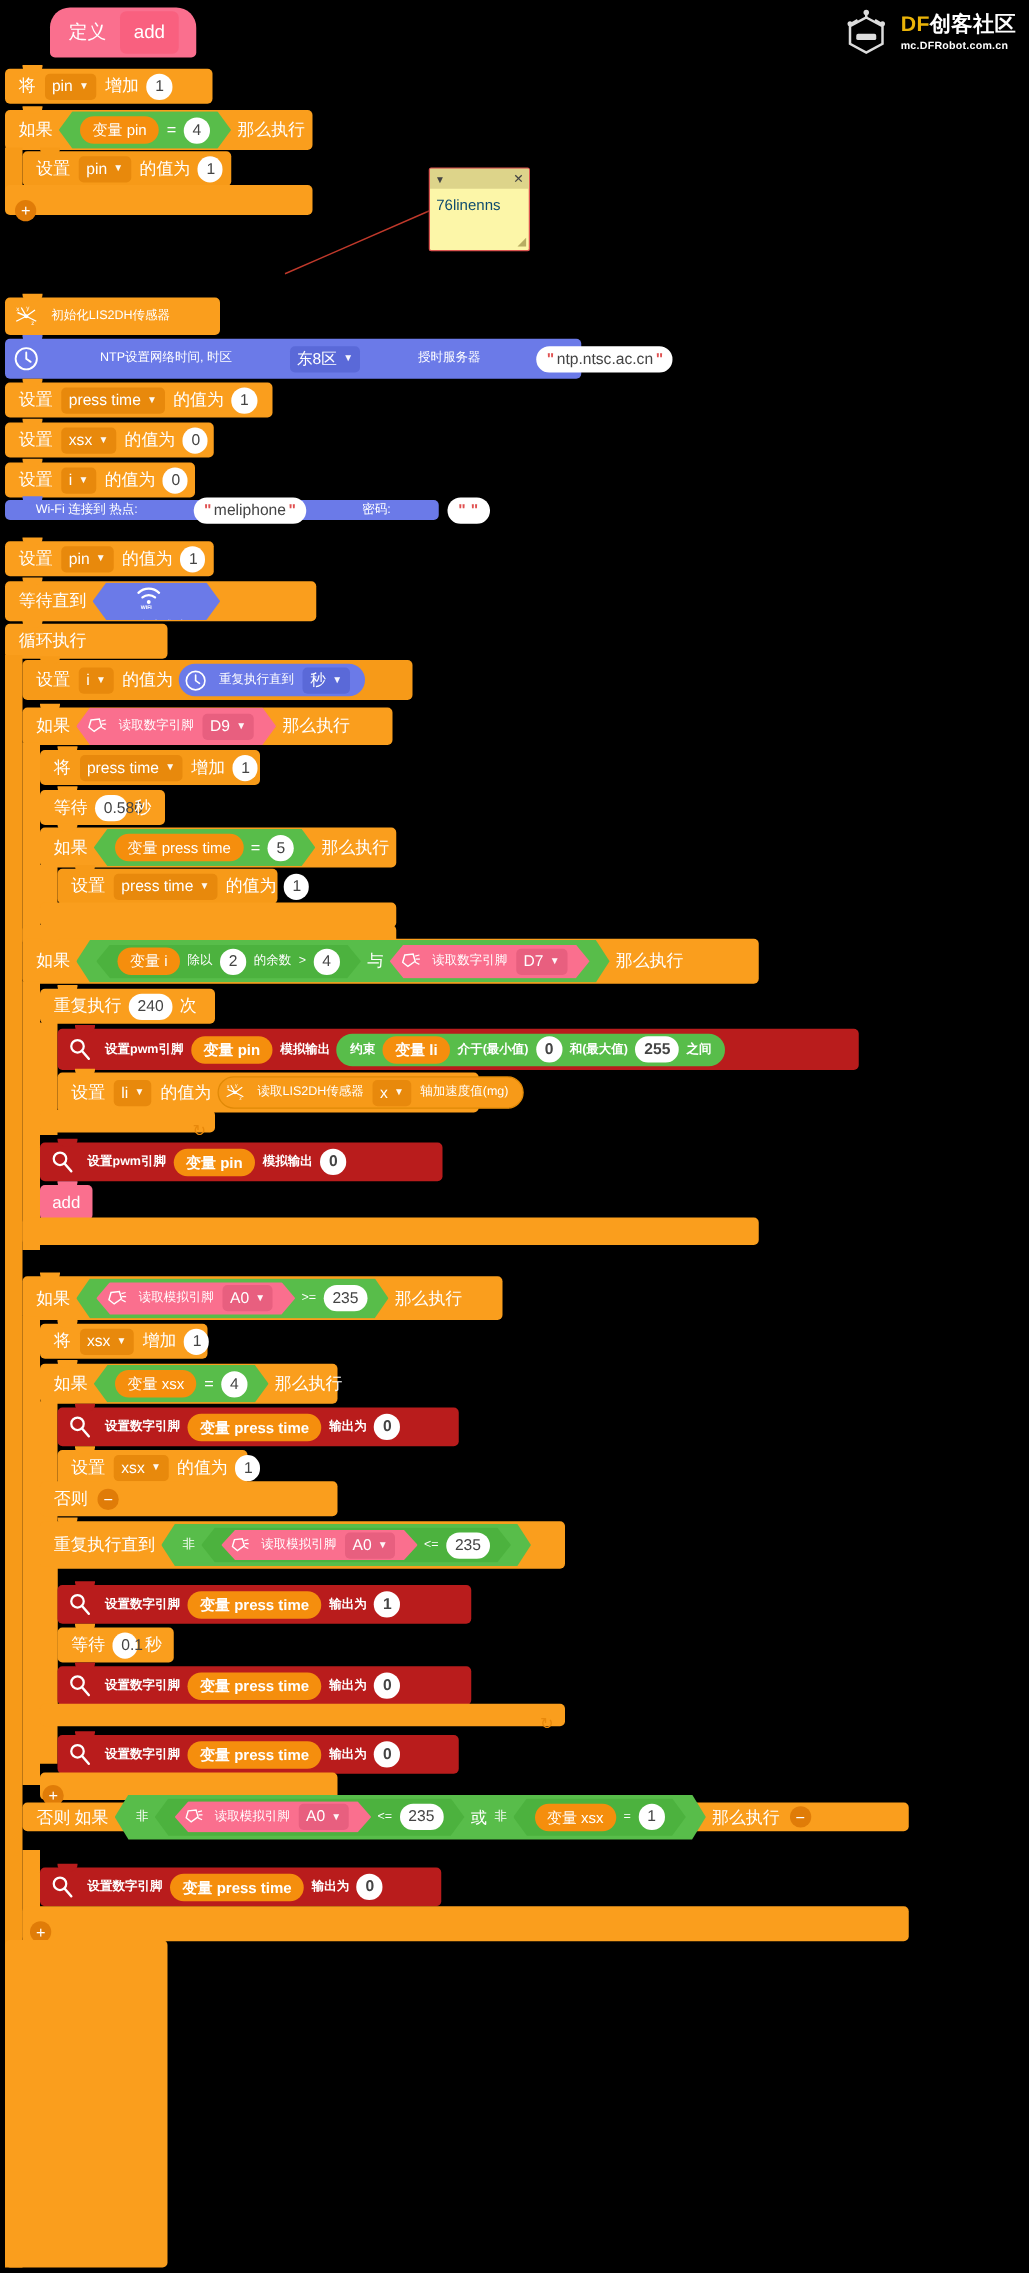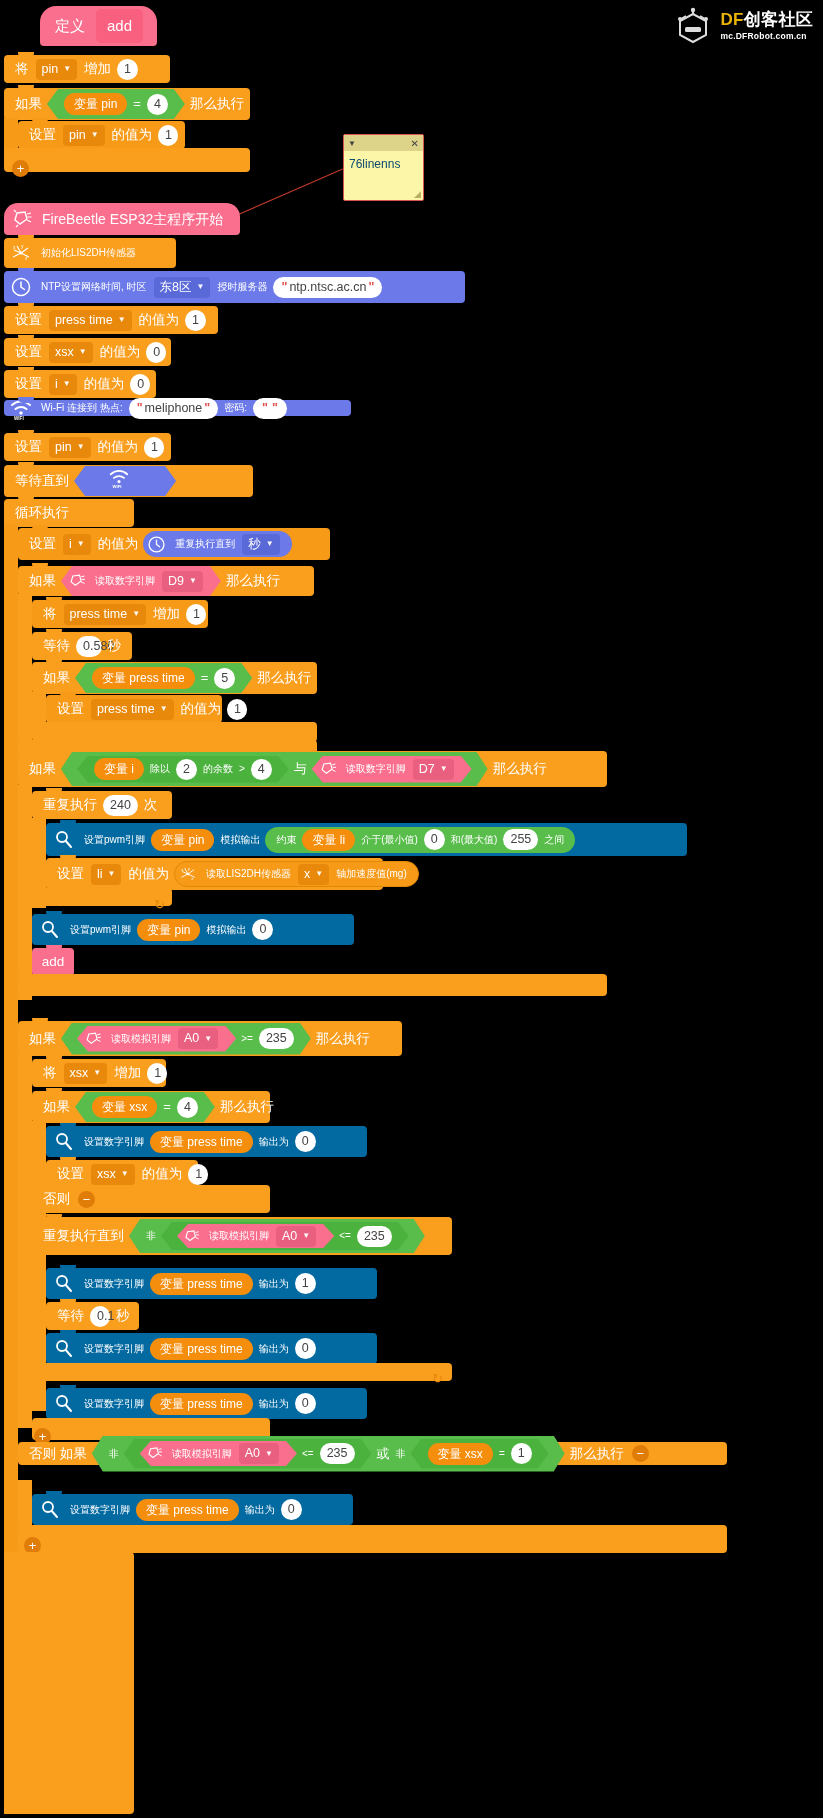--- a/index.html
+++ b/index.html
@@ -37,22 +37,22 @@
     white-space: nowrap;
     border-radius: 4px;
     padding: 0 8px;
     height: 28px;
     line-height: 28px;
   }
   .orange   { background: #fa9e1d; }
   .orange2  { background: #f79a18; }
   .hat      { background: #fa6f8e; }
   .pink     { background: #fa6f8e; }
-  .purple   { background: #6b7ae8; }
-  .blue     { background: #0369a1; }
+  .purple   { background: #6b7ae8; gap: 39px; }
+  .blue     { background: #b91c1c; font-weight: bold; }
 
   
   .notch::before{
     content:"";
     position:absolute;
     left:14px; top:-3px;
     width:16px; height:6px;
     border-radius:0 0 5px 5px;
     background:inherit;
   }
@@ -246,30 +246,20 @@
 
   <div id="note">
     <div class="bar">
       <span class="tri">▼</span>
       <span class="x">✕</span>
     </div>
     <div class="body">76linenns</div>
     <span class="grip">◢</span>
   </div>
 
-  <div class="blk hat" style="left:4px; top:203px; height:32px; border-radius:14px 14px 4px 4px; padding-left:6px; padding-right:14px;">
-    <span class="ic">
-      <svg viewBox="0 0 24 24">
-        <path d="M7 6 L15 5 L17 12 L10 17 L5 13 Z" fill="none" stroke="#fff" stroke-width="1.4"></path>
-        <path d="M17 7 L21 6 M17.5 10 L21.5 10 M17 13 L21 15" stroke="#fff" stroke-width="1.2" fill="none"></path>
-        <path d="M6 5 L4 3 M8 18 L6 20" stroke="#fff" stroke-width="1.2"></path>
-      </svg>
-    </span>
-    <span class="lbl" style="font-size:14px">FireBeetle ESP32主程序开始</span>
-  </div>
 
   <div class="blk orange notch" style="left:4px; top:238px; width:172px; height:30px; padding-left:5px;">
     <span class="ic">
       <svg viewBox="0 0 24 24">
         <text x="4" y="8" font-size="5" fill="#fff">x</text>
         <text x="12" y="7" font-size="5" fill="#fff">y</text>
         <text x="16" y="19" font-size="5" fill="#fff">z</text>
         <path d="M12 12 L4 16 M12 12 L19 7 M12 12 L8 5 M12 12 L20 16 M12 12 L5 9" stroke="#fff" stroke-width="1.1" fill="none"></path>
         <circle cx="12" cy="12" r="1.6" fill="#fff"></circle>
       </svg>
@@ -320,21 +310,21 @@
   <div class="blk orange notch" style="left:4px; top:370px; width:152px;">
     <span class="lbl">设置</span>
     <span class="dd on-orange">
       <span>i</span>
         <span class="caret">▼</span>
     </span>
     <span class="lbl">的值为</span>
     <span class="num">0</span>
   </div>
 
-  <div class="blk purple notch" style="left:4px; top:400px; width:347px; height:16px; padding-left:5px;">
+  <div class="blk purple notch" style="left:4px; top:400px; width:347px; height:16px; padding-left:5px;justify-content:center;">
     <span class="ic">
       <svg viewBox="0 0 24 24">
         <path d="M3 9 A13 13 0 0 1 21 9" stroke="#fff" stroke-width="2" fill="none" stroke-linecap="round"></path>
         <path d="M6.5 13 A8.5 8.5 0 0 1 17.5 13" stroke="#fff" stroke-width="2" fill="none" stroke-linecap="round"></path>
         <circle cx="12" cy="17" r="1.7" fill="#fff"></circle>
         <text x="5" y="23.5" font-size="4.6" fill="#fff" font-weight="bold">WIFI</text>
       </svg>
     </span>
     <span class="lbl lbl-sm">Wi-Fi 连接到 热点:</span>
     <span class="str">

